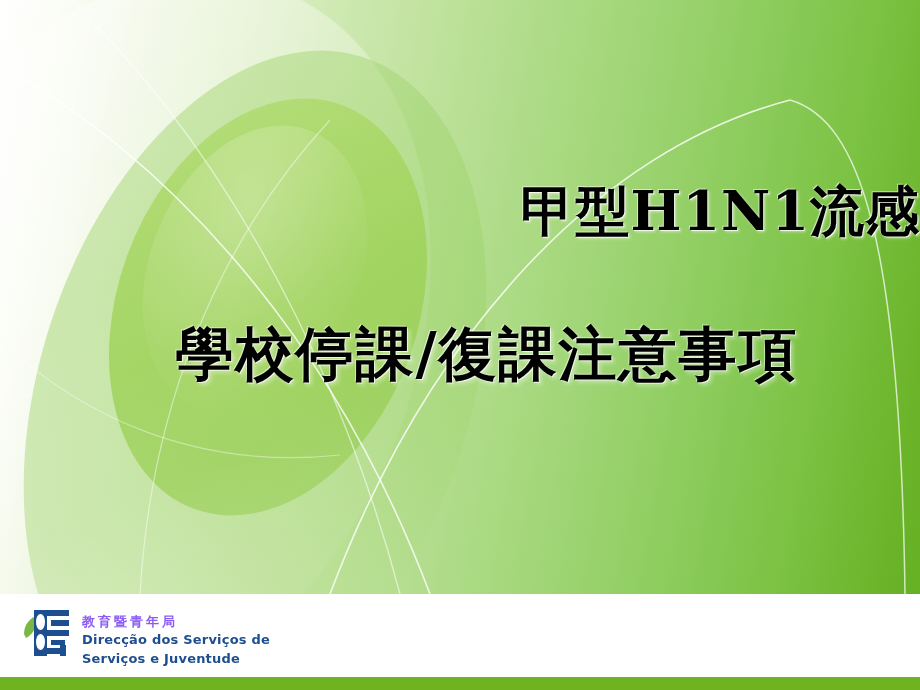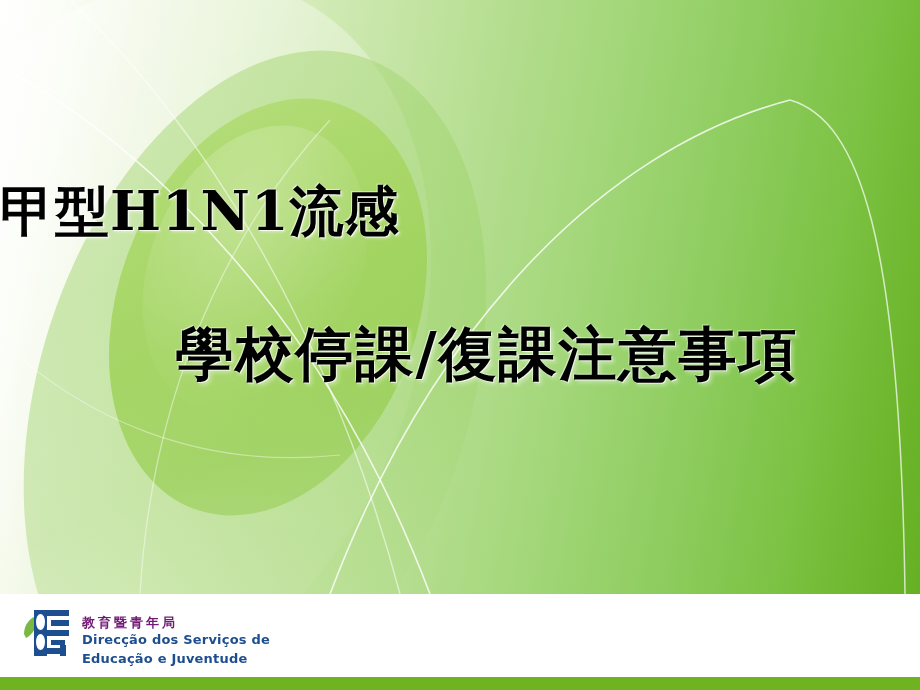--- a/index.html
+++ b/index.html
@@ -123,21 +123,21 @@
     width: 920px;
     height: 594px;
     pointer-events: none;
   }
 
   .title-line1 {
     position: absolute;
     left: 0;
     top: 182px;
     width: 920px;
-    text-align: left;
+    text-align: right;
     font-family: "DejaVu Serif", "Liberation Serif", serif;
     font-weight: bold;
     font-size: 54px;
     line-height: 1.1;
     color: #000000;
     letter-spacing: 1px;
     text-shadow:
        1px 1px 0 rgba(255,255,255,0.75),
       -1px -1px 0 rgba(255,255,255,0.55),
        2px 2px 3px rgba(255,255,255,0.45);
@@ -196,24 +196,24 @@
     width: 58px;
     height: 58px;
   }
   .logo-text {
     position: absolute;
     left: 62px;
     top: 12px;
     width: 200px;
   }
   .logo-cn {
-    font-family: Liberation Sans, sans-serif;
+    font-family: Liberation Mono, monospace;
     font-size: 13px;
     font-weight: bold;
-    color: #701a75;
+    color: #8b5cf6;
     letter-spacing: 3px;
     line-height: 1.1;
     white-space: nowrap;
   }
   .logo-pt {
     margin-top: 2px;
     font-family: "DejaVu Sans", "Liberation Sans", sans-serif;
     font-size: 13px;
     font-weight: bold;
     color: #1d4e8f;
@@ -264,19 +264,19 @@
       <rect x="27" y="44" width="18" height="6" fill="#1d4e8f"></rect>
       <rect x="40" y="41" width="6" height="11" fill="#1d4e8f"></rect>
 
       <ellipse cx="20.5" cy="18" rx="4.5" ry="8" fill="#ffffff"></ellipse>
       <ellipse cx="20.5" cy="38" rx="4.5" ry="8" fill="#ffffff"></ellipse>
     </svg>
 
     <div class="logo-text">
       <div class="logo-cn">教育暨青年局</div>
       <div class="logo-pt">Direcção dos Serviços de</div>
-      <div class="logo-pt">Educação e Juventude</div>
+      <div class="logo-pt">Serviços e Juventude</div>
     </div>
   </div>
 
   <div class="footer-bar"></div>
 
 </div>
 
 </body></html>

